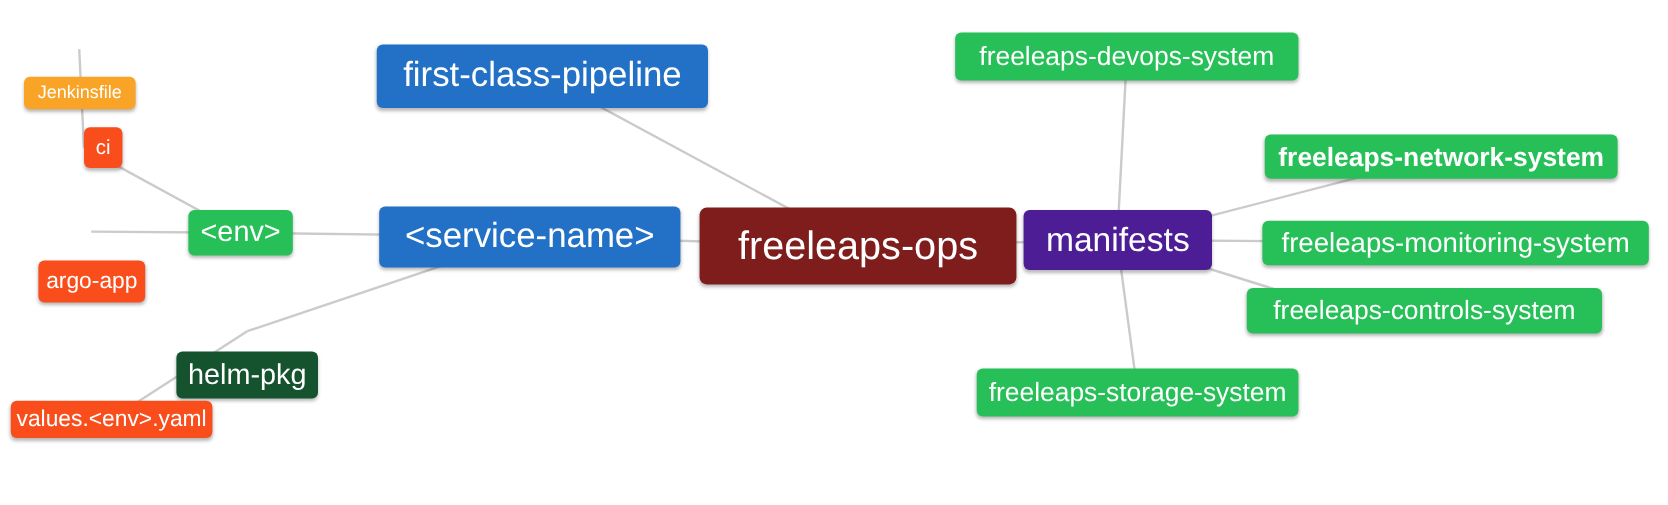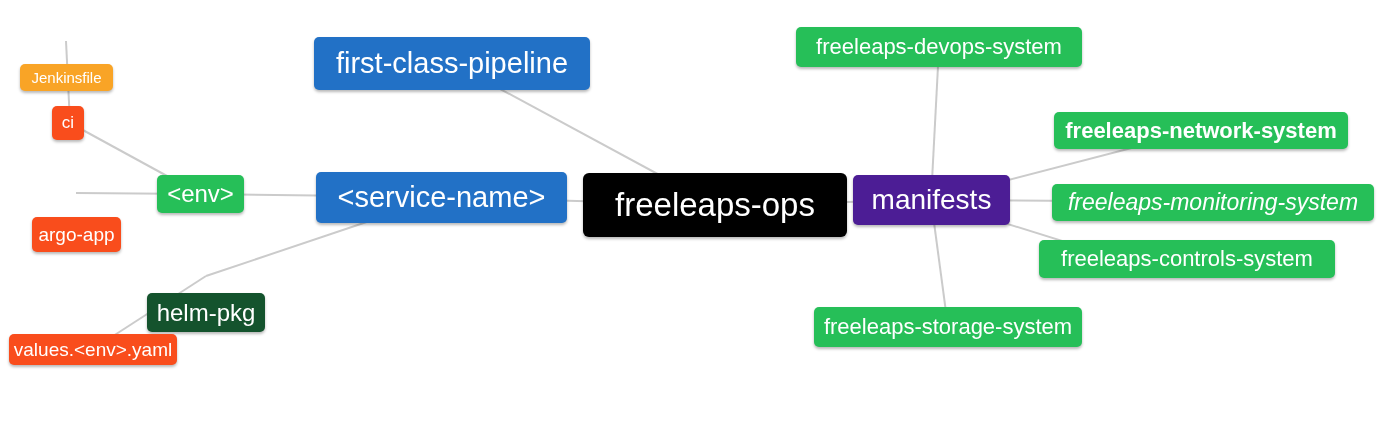--- a/index.html
+++ b/index.html
@@ -26,32 +26,32 @@
     justify-content: center;
     color: #ffffff;
     border-radius: 5px;
     box-shadow: 0 2px 3px rgba(0,0,0,0.28);
     white-space: nowrap;
     cursor: pointer;
     box-sizing: border-box;
   }
   
   .n-jenkinsfile   { left: 20px;   top: 28px;  width: 93px;  height: 27px; font-size: 15px; margin-top: 36px; }
-  .n-ci            { left: 52px;   top: 106px; width: 32px;  height: 34px; font-size: 17px; }
+  .n-ci            { left: 70px;   top: 106px; width: 32px;  height: 34px; font-size: 17px; }
   .n-argo-app      { left: 32px;   top: 176px; width: 89px;  height: 35px; font-size: 19px; }
   .n-env           { left: 157px;  top: 175px; width: 87px;  height: 38px; font-size: 24px; }
   .n-helm-pkg      { left: 147px;  top: 257px; width: 118px; height: 39px; font-size: 24px; }
   .n-values        { left: 9px;    top: 334px; width: 168px; height: 31px; font-size: 19px; }
   .n-pipeline      { left: 314px;  top: 37px;  width: 276px; height: 53px; font-size: 29px; }
   .n-service       { left: 316px;  top: 172px; width: 251px; height: 51px; font-size: 29px; }
   .n-ops           { left: 583px;  top: 173px; width: 264px; height: 64px; font-size: 33px; border-radius: 6px; }
   .n-manifests     { left: 853px;  top: 175px; width: 157px; height: 50px; font-size: 28px; }
   .n-devops        { left: 796px;  top: 27px;  width: 286px; height: 40px; font-size: 22px; }
   .n-network       { left: 1054px; top: 112px; width: 294px; height: 37px; font-size: 22px; }
-  .n-monitoring    { left: 1052px; top: 184px; width: 322px; height: 37px; font-size: 23px; font-style: italic; }
+  .n-monitoring    { left: 1052px; top: 184px; width: 322px; height: 37px; font-size: 23px; }
   .n-controls      { left: 1039px; top: 240px; width: 296px; height: 38px; font-size: 22px; }
   .n-storage       { left: 814px;  top: 307px; width: 268px; height: 40px; font-size: 22px; }
 </style>
 </head>
 <body>
 
 <div class="canvas">
 
   <svg class="edges" viewBox="0 0 1390 421">
     <line x1="66" y1="41" x2="70" y2="123" stroke="#cbcbcb"></line>
@@ -71,21 +71,21 @@
   </svg>
 
   <div class="node n-jenkinsfile" style="background-color: rgb(249, 164, 38);">Jenkinsfile</div>
   <div class="node n-ci" style="background-color: rgb(249, 77, 28);">ci</div>
   <div class="node n-argo-app" style="background-color: rgb(249, 77, 28); margin-top: 41px;">argo-app</div>
   <div class="node n-env" style="background-color: rgb(38, 191, 88);">&lt;env&gt;</div>
   <div class="node n-helm-pkg" style="background-color: #14532d; margin-top: 36px;">helm-pkg</div>
   <div class="node n-values" style="background-color: rgb(249, 77, 28);">values.&lt;env&gt;.yaml</div>
   <div class="node n-pipeline" style="background-color: rgb(34, 113, 198);">first-class-pipeline</div>
   <div class="node n-service" style="background-color: rgb(34, 113, 198);">&lt;service-name&gt;</div>
-  <div class="node n-ops" style="background-color: #000000;">freeleaps-ops</div>
+  <div class="node n-ops" style="background-color: #7f1d1d;">freeleaps-ops</div>
   <div class="node n-manifests" style="background-color: #4c1d95;">manifests</div>
   <div class="node n-devops" style="background-color: rgb(38, 191, 88);">freeleaps-devops-system</div>
   <div class="node n-network" style="background-color: rgb(38, 191, 88); font-weight: bold;">freeleaps-network-system</div>
   <div class="node n-monitoring" style="background-color: rgb(38, 191, 88);">freeleaps-monitoring-system</div>
   <div class="node n-controls" style="background-color: rgb(38, 191, 88);">freeleaps-controls-system</div>
   <div class="node n-storage" style="background-color: rgb(38, 191, 88);">freeleaps-storage-system</div>
 
 </div>
 
 </body></html>

